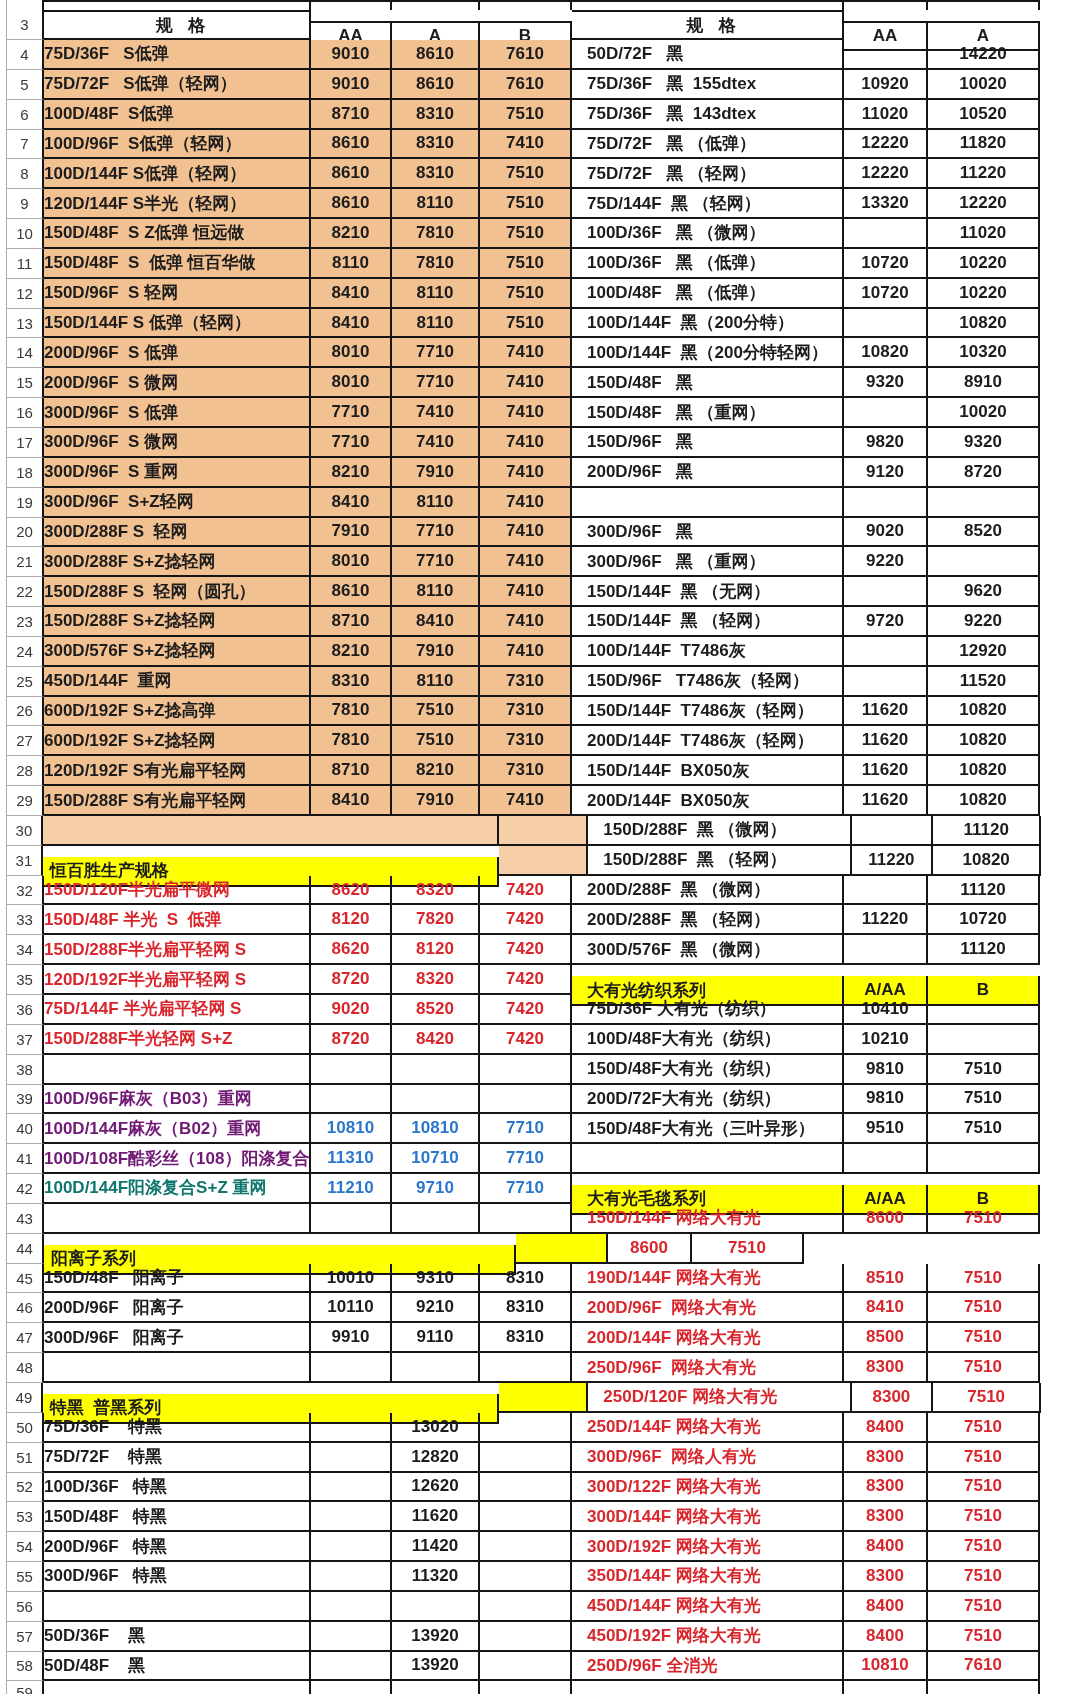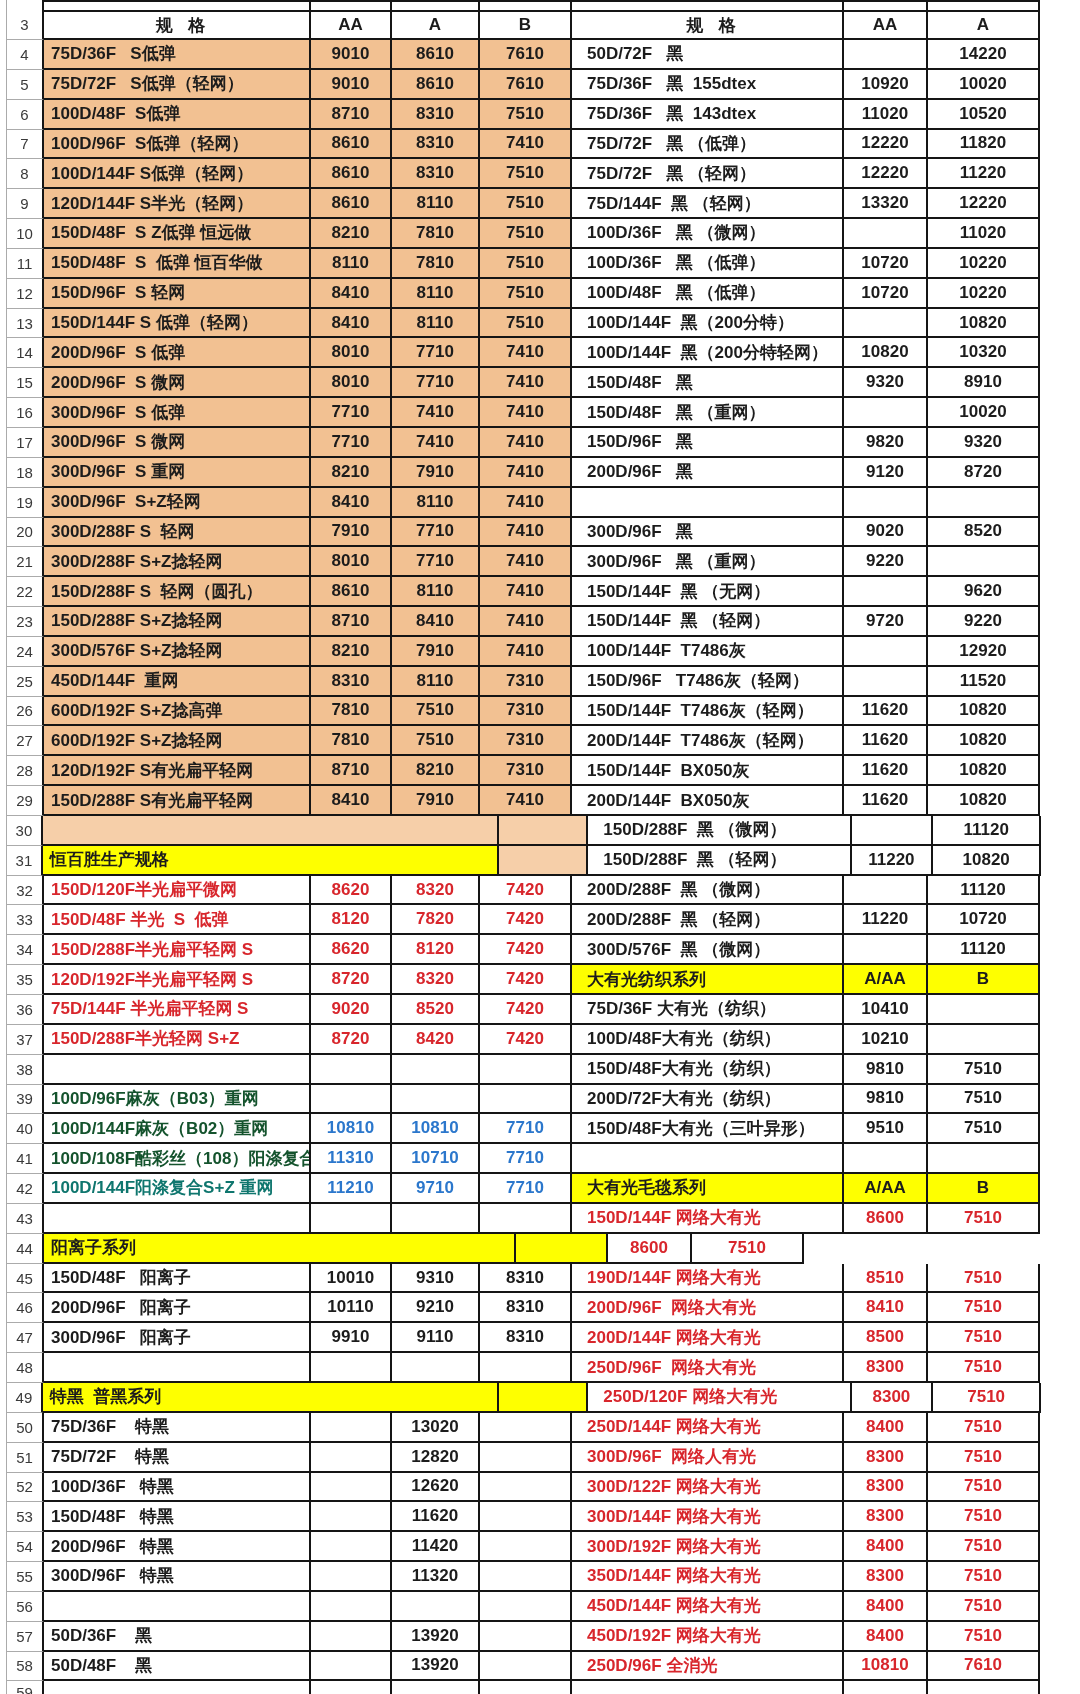--- a/index.html
+++ b/index.html
@@ -12,43 +12,43 @@
   .row.sliver{height:10px;}
   .row.header{height:30px;}
   .row.last{height:24px;}
   .c{
     box-sizing:border-box;height:100%;display:flex;align-items:center;justify-content:center;
     border-right:2px solid #151515;border-bottom:2px solid #151515;
     font-size:17px;font-weight:600;color:#1c1c1c;overflow:hidden;white-space:pre;
   }
   .num{width:38px;border-right:2px solid #151515;border-bottom:1px solid #ababab;border-left:1px solid #ababab;
        font-size:15px;font-weight:400;color:#3a3a3a;background:#fff;}
-  .lspec{width:267px;justify-content:flex-start;padding-left:7px;}
+  .lspec{width:267px;justify-content:flex-start;}
   .laa{width:81px;}
   .la{width:88px;}
   .lb{width:92px;}
   .lmerge{width:472px;justify-content:flex-start;padding-left:7px;}
   .rspec{width:272px;justify-content:flex-start;padding-left:15px;}
   .raa{width:84px;}
   .ra{width:112px;}
   .gut{width:40px;border-right:none;border-bottom:none;background:#fff;}
   .sliver .c{border-top:2px solid #151515;border-bottom:none;}
   .sliver .num{border-top:none;}
   .sliver .gut{border-top:none;}
   .header .c{border-top:2px solid #151515;}
   .header .num{border-top:none;}
   .header .gut{border-top:none;}
   .hspec{letter-spacing:2px;font-weight:700;justify-content:center;padding-left:10px;}
-  .bold{font-weight:700;}
+  .bold{font-weight:700;margin-top:11px;}
   .bg-o{background:#f2c192;}
   .bg-lo{background:#f6cfa9;}
   .bg-y{background:#feff00;}
   .fg-r{color:#d8262c;}
   .fg-b{color:#2b77cc;}
-  .fg-s{color:#14532d;}
+  .fg-s{color:#701a75;}
   .fg-bb{color:#0f766e;}
 </style>
 </head>
 <body>
 
 <div class="sheet">
 
   <div class="row sliver">
     <div class="c num"></div>
     <div class="c lspec"></div>

